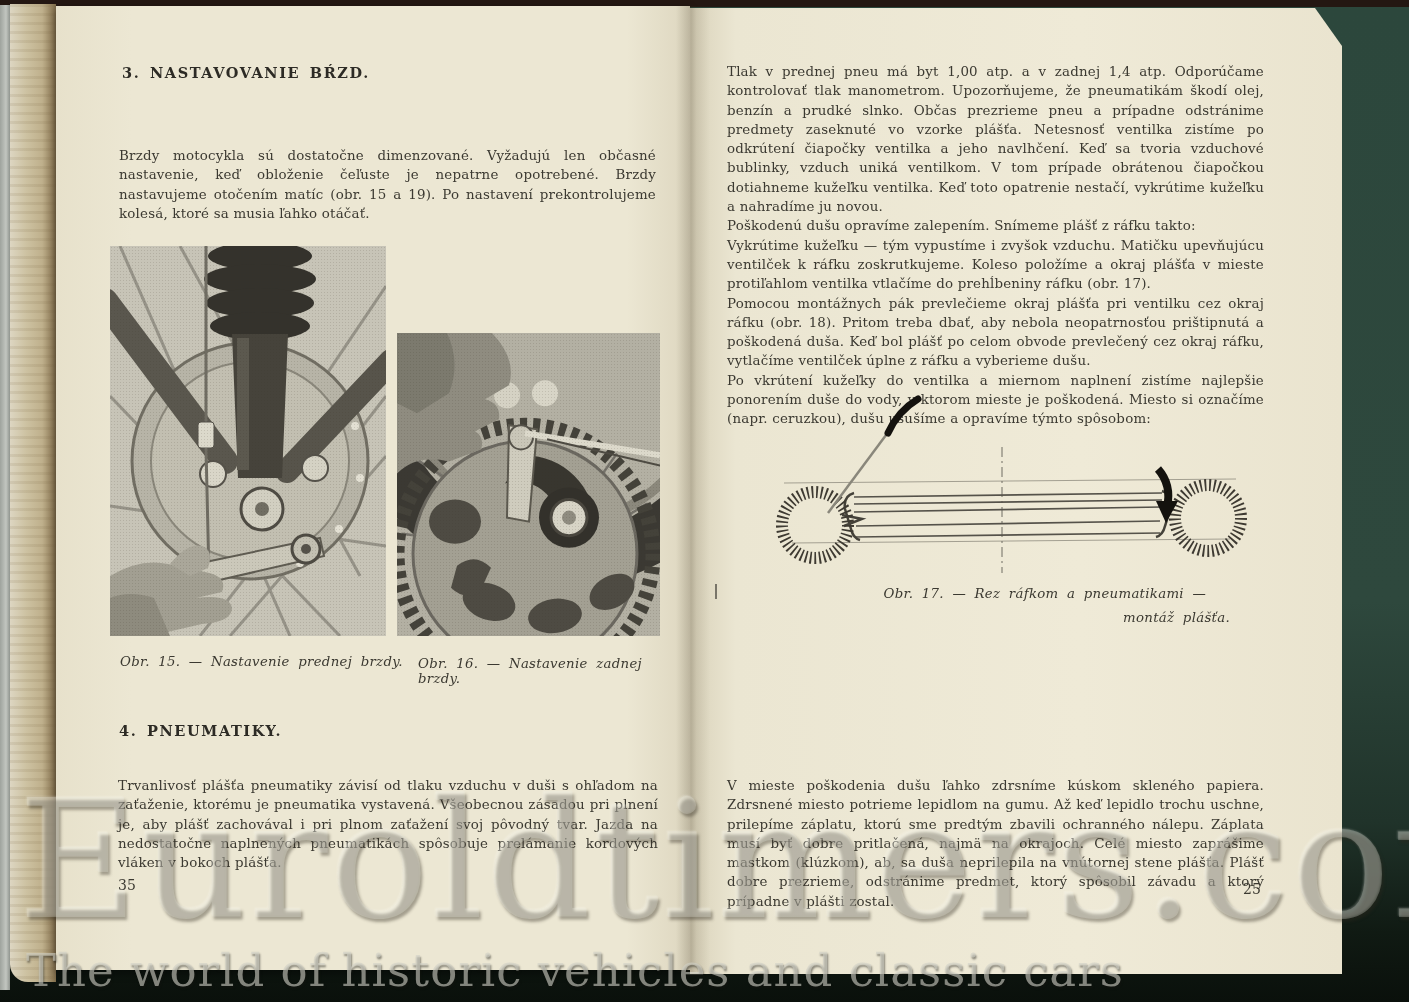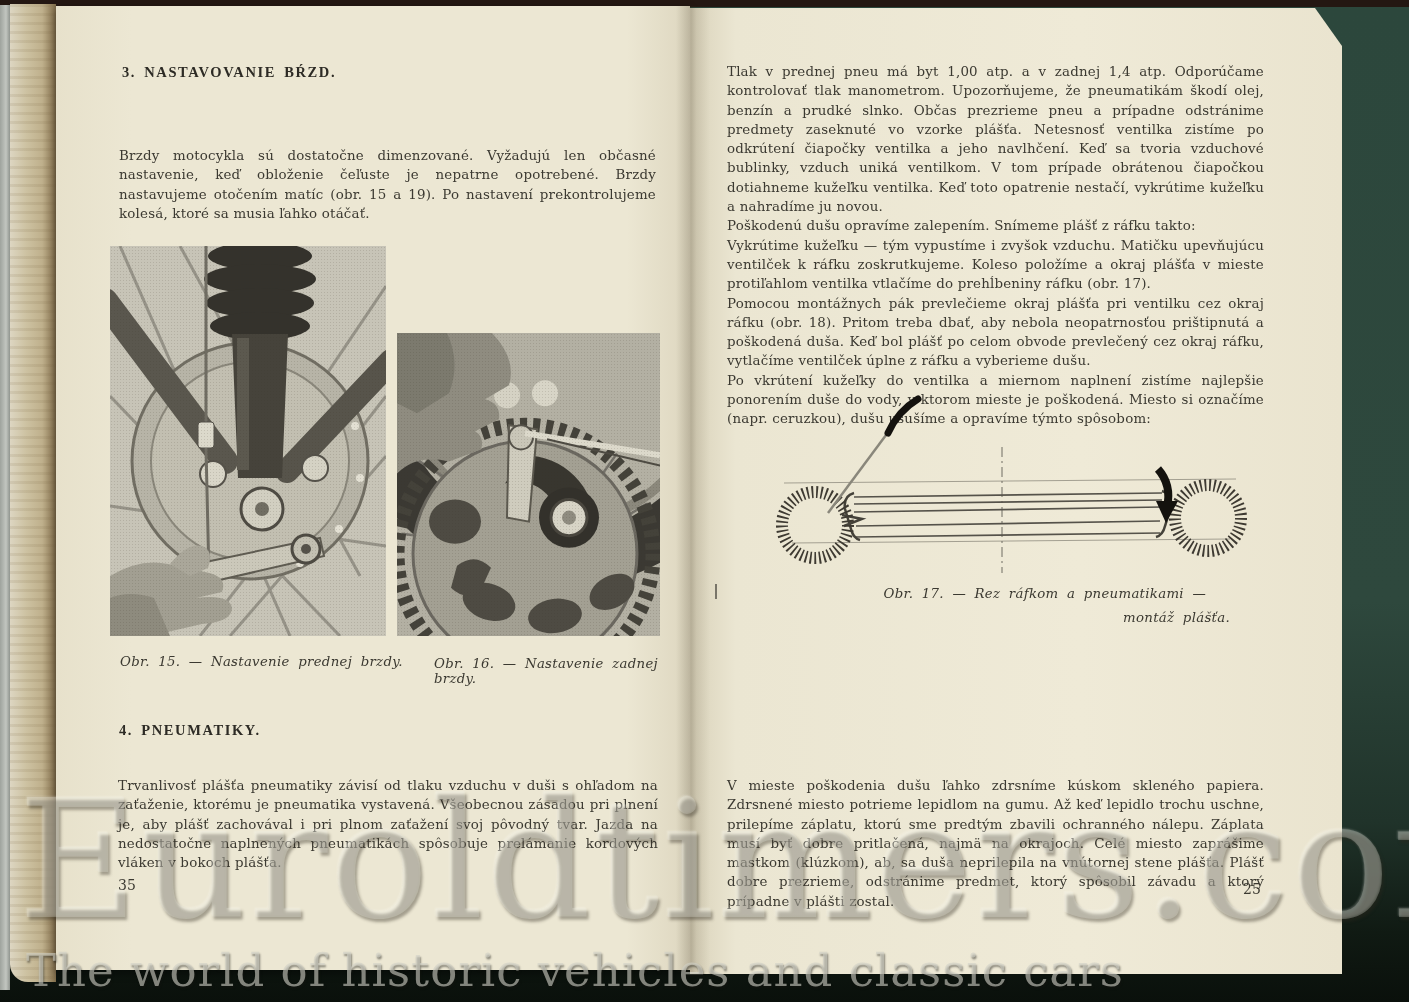--- a/index.html
+++ b/index.html
@@ -19,21 +19,21 @@
   .page{position:absolute;box-shadow:0 3px 8px rgba(0,0,0,0.45);}
   .page-left{left:56px;top:6px;width:634px;height:964px;
     background:linear-gradient(90deg,#e7e1cb 0%,#ece7d3 12%,#ece7d3 90%,#ddd6bf 100%);}
   .page-right{left:690px;top:8px;width:652px;height:966px;
     background:linear-gradient(90deg,#d9d2ba 0%,#ebe6d2 7%,#efead7 60%,#eae4cf 100%);
     clip-path:polygon(0 0,625px 0,100% 38px,100% 100%,0 100%);}
   .gutter{position:absolute;left:676px;top:6px;width:34px;height:966px;
     background:linear-gradient(90deg,rgba(60,50,30,0) 0%,rgba(60,50,30,0.22) 45%,rgba(60,50,30,0.10) 60%,rgba(60,50,30,0) 100%);}
   
   .txt{position:absolute;color:#3b3931;font-size:13.4px;line-height:19.3px;text-align:justify;letter-spacing:0.2px;}
-  .heading{position:absolute;color:#2d2b25;font-size:14.5px;font-weight:bold;letter-spacing:1.6px;word-spacing:3px;font-family:Liberation Serif, serif;}
+  .heading{position:absolute;color:#2d2b25;font-size:14.5px;font-weight:bold;letter-spacing:1.6px;word-spacing:3px;}
   .caption{position:absolute;color:#3b3931;font-size:13.3px;font-style:italic;word-spacing:4px;letter-spacing:0.3px;}
   .pagenum{position:absolute;color:#3b3931;font-size:14px;}
   .para{margin:0 0 0 0;}
   
   .photo{position:absolute;overflow:hidden;}
   .photo svg{display:block;width:100%;height:100%;}
   .halftone{position:absolute;inset:0;pointer-events:none;
     background-image:radial-gradient(rgba(55,50,40,0.14) 1px,rgba(0,0,0,0) 1px);
     background-size:3px 3px;}
   
@@ -146,21 +146,21 @@
       <circle cx="148" cy="60" r="13" fill="#d8d5c7"></circle>
       <line x1="128" y1="100" x2="263" y2="122" stroke="#dcd9cb" stroke-width="6"></line>
       <line x1="150" y1="106" x2="263" y2="132" stroke="#4e4b43" stroke-width="2"></line>
       <path d="M0,0 L95,0 Q120,26 112,52 L88,66 Q104,70 102,86 L78,98 Q88,104 84,116 L52,128 Q20,120 0,140 Z" fill="#8f8c80"></path>
       <path d="M0,0 L50,0 Q64,30 52,60 L20,80 L0,70 Z" fill="#7c7a6e"></path>
     </svg>
     <div class="halftone"></div>
   </div>
 
   <div class="caption" style="left:120px;top:654px;width:290px;">Obr. 15. — Nastavenie prednej brzdy.</div>
-  <div class="caption" style="left:418px;top:656px;width:260px;margin-left:16px;">Obr. 16. — Nastavenie zadnej brzdy.</div>
+  <div class="caption" style="left:418px;top:656px;width:260px;">Obr. 16. — Nastavenie zadnej brzdy.</div>
 
   <div class="heading" style="left:119px;top:722px;">4. PNEUMATIKY.</div>
 
   <div class="txt" style="left:118px;top:776px;width:540px;">Trvanlivosť plášťa pneumatiky závisí od tlaku vzduchu v duši s ohľadom na zaťaženie, ktorému je pneumatika vystavená. Všeobecnou zásadou pri plnení je, aby plášť zachovával i pri plnom zaťažení svoj pôvodný tvar. Jazda na nedostatočne naplnených pneumatikách spôsobuje prelámanie kordových vláken v bokoch plášťa.</div>
 
   <div class="pagenum" style="left:118px;top:877px;">35</div>
 
   <div class="txt" style="left:727px;top:62px;width:537px;">
     <p class="para">Tlak v prednej pneu má byt 1,00 atp. a v zadnej 1,4 atp. Odporúčame kontrolovať tlak manometrom. Upozorňujeme, že pneumatikám škodí olej, benzín a prudké slnko. Občas prezrieme pneu a prípadne odstránime predmety zaseknuté vo vzorke plášťa. Netesnosť ventilka zistíme po odkrútení čiapočky ventilka a jeho navlhčení. Keď sa tvoria vzduchové bublinky, vzduch uniká ventilkom. V tom prípade obrátenou čiapočkou dotiahneme kužeľku ventilka. Keď toto opatrenie nestačí, vykrútime kužeľku a nahradíme ju novou.</p>
     <p class="para">Poškodenú dušu opravíme zalepením. Snímeme plášť z ráfku takto:</p>

